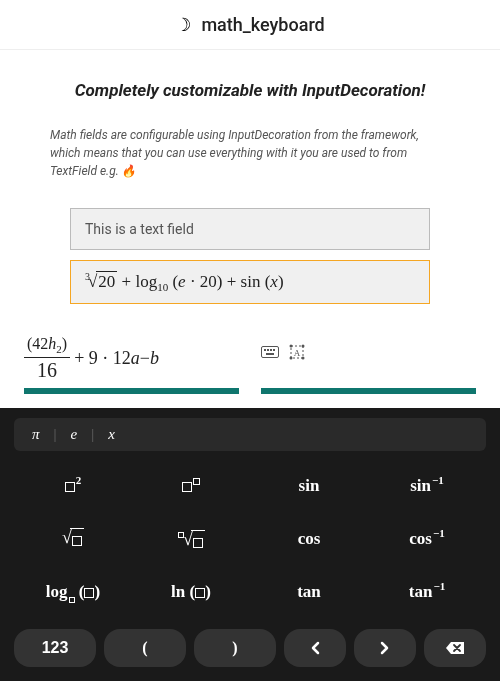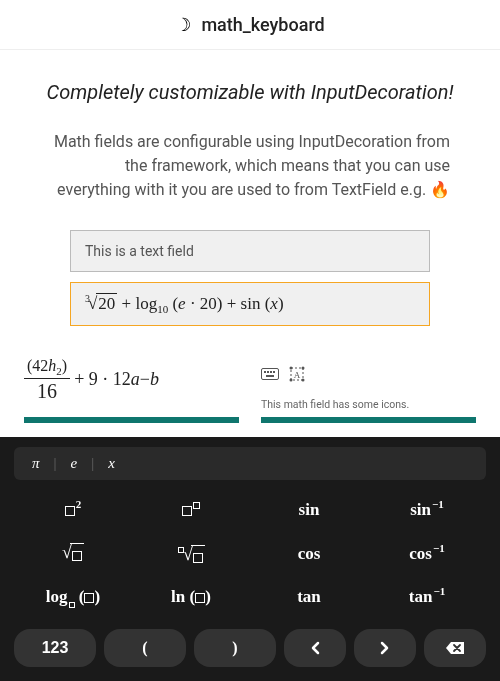--- a/index.html
+++ b/index.html
@@ -1,22 +1,22 @@
 <!DOCTYPE html>
 <html><head>
 <meta charset="utf-8">
 <style>
 * { margin: 0; padding: 0; box-sizing: border-box; }
 body { font-family: -apple-system, BlinkMacSystemFont, "Segoe UI", Roboto, sans-serif; width: 500px; height: 681px; overflow: hidden; background: #fff; display: flex; flex-direction: column; }
 .header { height: 50px; display: flex; align-items: center; justify-content: center; gap: 10px; border-bottom: 1px solid #eee; }
 .header-icon { font-size: 18px; }
 .header-title { font-size: 18px; font-weight: 500; color: #222; }
 .content { padding: 30px 24px 14px; flex: 0 0 auto; }
-.headline { font-size: 20px; font-style: italic; font-weight: 400; color: #222; text-align: center; margin-bottom: 26px; }
-.desc { font-size: 16px; color: #555; text-align: right; line-height: 1.5; max-width: 400px; margin: 0 auto 28px; }
+.headline { font-size: 17px; font-style: italic; font-weight: 700; color: #222; text-align: center; margin-bottom: 26px; }
+.desc { font-size: 12px; color: #555; text-align: left; line-height: 1.5; max-width: 400px; margin: 0 auto 28px; font-style: italic; }
 .fields { display: flex; flex-direction: column; gap: 10px; margin-bottom: 30px; padding: 0 46px; }
 .field { border: 1px solid #bbb; border-radius: 0; background: #f0f0f0; padding: 12px 14px; font-size: 14px; color: #555; }
 .field-math { border: 1.5px solid #f5a623; background: #f0f0f0; padding: 10px 14px; font-family: Georgia, "Times New Roman", serif; font-size: 17px; color: #222; }
 .math { font-family: Georgia, "Times New Roman", serif; }
 .rad-ix { font-size: 10px; position: relative; top: -7px; margin-right: -2px; }
 .sqrt-sym { display: inline-block; border-top: 1px solid #222; padding: 0 2px; margin-left: -1px; }
 .sub { font-size: 11px; vertical-align: sub; }
 .row2 { display: flex; gap: 22px; padding: 0 0; }
 .cell { flex: 1; border-bottom: 6px solid #0f766e; padding-bottom: 6px; }
 .expr { font-family: Georgia, "Times New Roman", serif; font-size: 18px; color: #222; display: flex; align-items: center; min-height: 36px; }
@@ -91,21 +91,20 @@
           <svg width="16" height="16" viewBox="0 0 16 16">
               <rect x="2" y="2" width="12" height="12" fill="none" stroke="#555" stroke-dasharray="2 2"></rect>
               <text x="8" y="12" font-size="9" text-anchor="middle" fill="#555" font-family="serif">A</text>
               <circle cx="2" cy="2" r="1.5" fill="#555"></circle>
               <circle cx="14" cy="2" r="1.5" fill="#555"></circle>
               <circle cx="2" cy="14" r="1.5" fill="#555"></circle>
               <circle cx="14" cy="14" r="1.5" fill="#555"></circle>
             </svg>
         </span>
       </div>
-      <div class="helper">This math field has some icons.</div>
     </div>
   </div>
 </div>
 
 <div class="keyboard">
   <div class="const-row">
     <span>π</span>
     <span class="const-sep">|</span>
     <span>e</span>
     <span class="const-sep">|</span>

